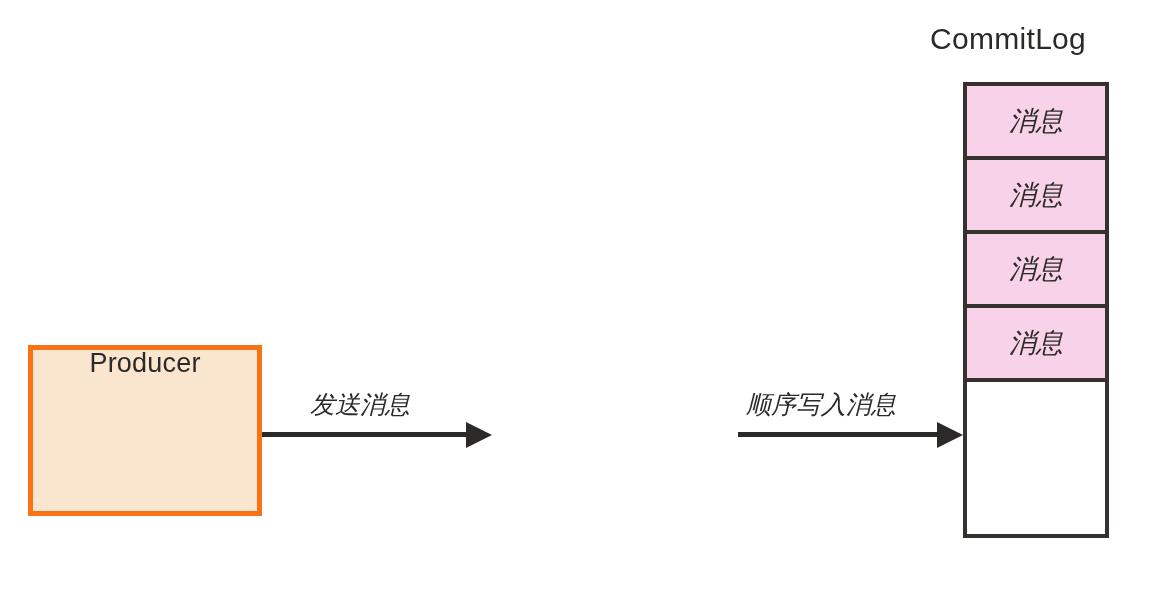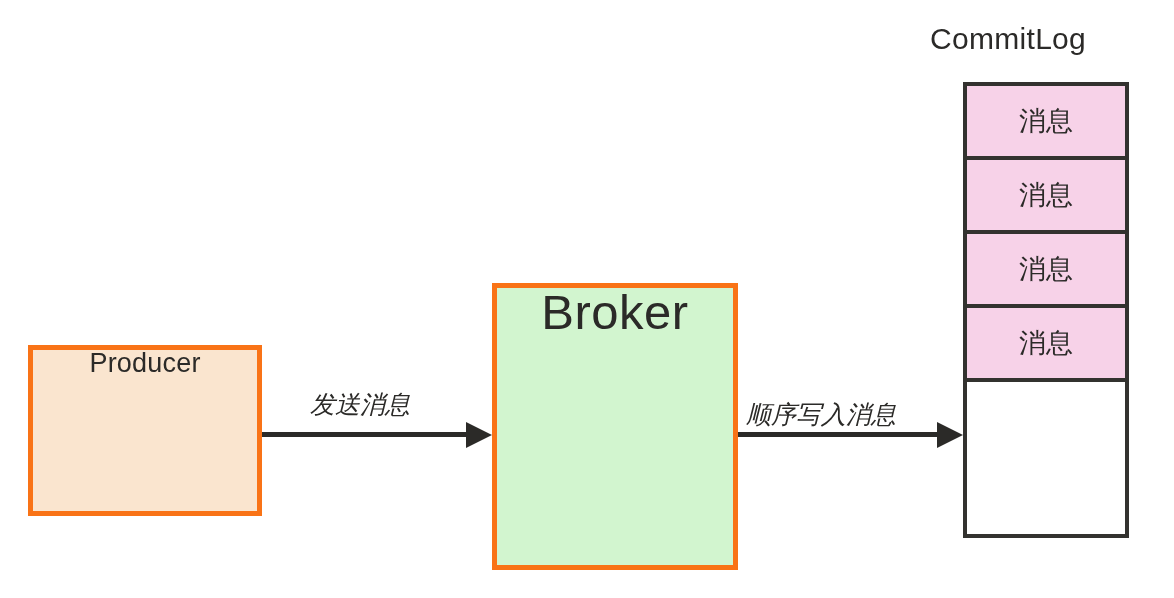--- a/index.html
+++ b/index.html
@@ -64,31 +64,32 @@
   }
   #commitlog-stack {
     position: absolute;
     left: 963px;
     top: 82px;
     width: 166px;
   }
   .log-cell {
     position: relative;
     box-sizing: border-box;
-    width: 166px;
+    width: 146px;
     height: 78px;
     border: 4px solid #33322f;
     margin-top: -4px;
     background: #f7d2e8;
     display: flex;
     align-items: center;
     justify-content: center;
     font-size: 27px;
     color: #2b2a28;
     font-family: "DejaVu Sans", "Liberation Sans", sans-serif;
+    font-style: italic;
   }
   .log-cell:first-child { margin-top: 0; }
   .log-cell.empty {
     background: #ffffff;
     height: 160px;
   }
 
   
   .arrow-wrap {
     position: absolute;
@@ -119,21 +120,21 @@
   }
 
   #arrow-producer-broker { left: 262px; top: 432px; width: 230px; }
   #arrow-producer-broker .arrow-line { width: 204px; }
   #arrow-producer-broker .arrow-head { left: 204px; }
   #label-send { left: 48px; top: -44px; }
 
   #arrow-broker-commitlog { left: 738px; top: 432px; width: 225px; }
   #arrow-broker-commitlog .arrow-line { width: 199px; }
   #arrow-broker-commitlog .arrow-head { left: 199px; }
-  #label-write { left: 8px; top: -44px; margin-top: 10px; }
+  #label-write { left: 8px; top: -44px; }
 
   
   #watermark {
     position: absolute;
     right: 18px;
     bottom: 8px;
     font-size: 17px;
     color: #cfcfcf;
     white-space: nowrap;
     font-family: "DejaVu Sans", "Liberation Sans", sans-serif;
@@ -147,23 +148,20 @@
   <div class="node" id="producer-box">
     <span>Producer</span>
   </div>
 
   <div class="arrow-wrap" id="arrow-producer-broker">
     <div class="arrow-line"></div>
     <div class="arrow-head"></div>
     <div class="arrow-label" id="label-send">发送消息</div>
   </div>
 
-  <div class="node" id="broker-box">
-    <span>Broker</span>
-  </div>
 
   <div class="arrow-wrap" id="arrow-broker-commitlog">
     <div class="arrow-line"></div>
     <div class="arrow-head"></div>
     <div class="arrow-label" id="label-write">顺序写入消息</div>
   </div>
 
   <div id="commitlog-title">CommitLog</div>
 
   <div id="commitlog-stack">

